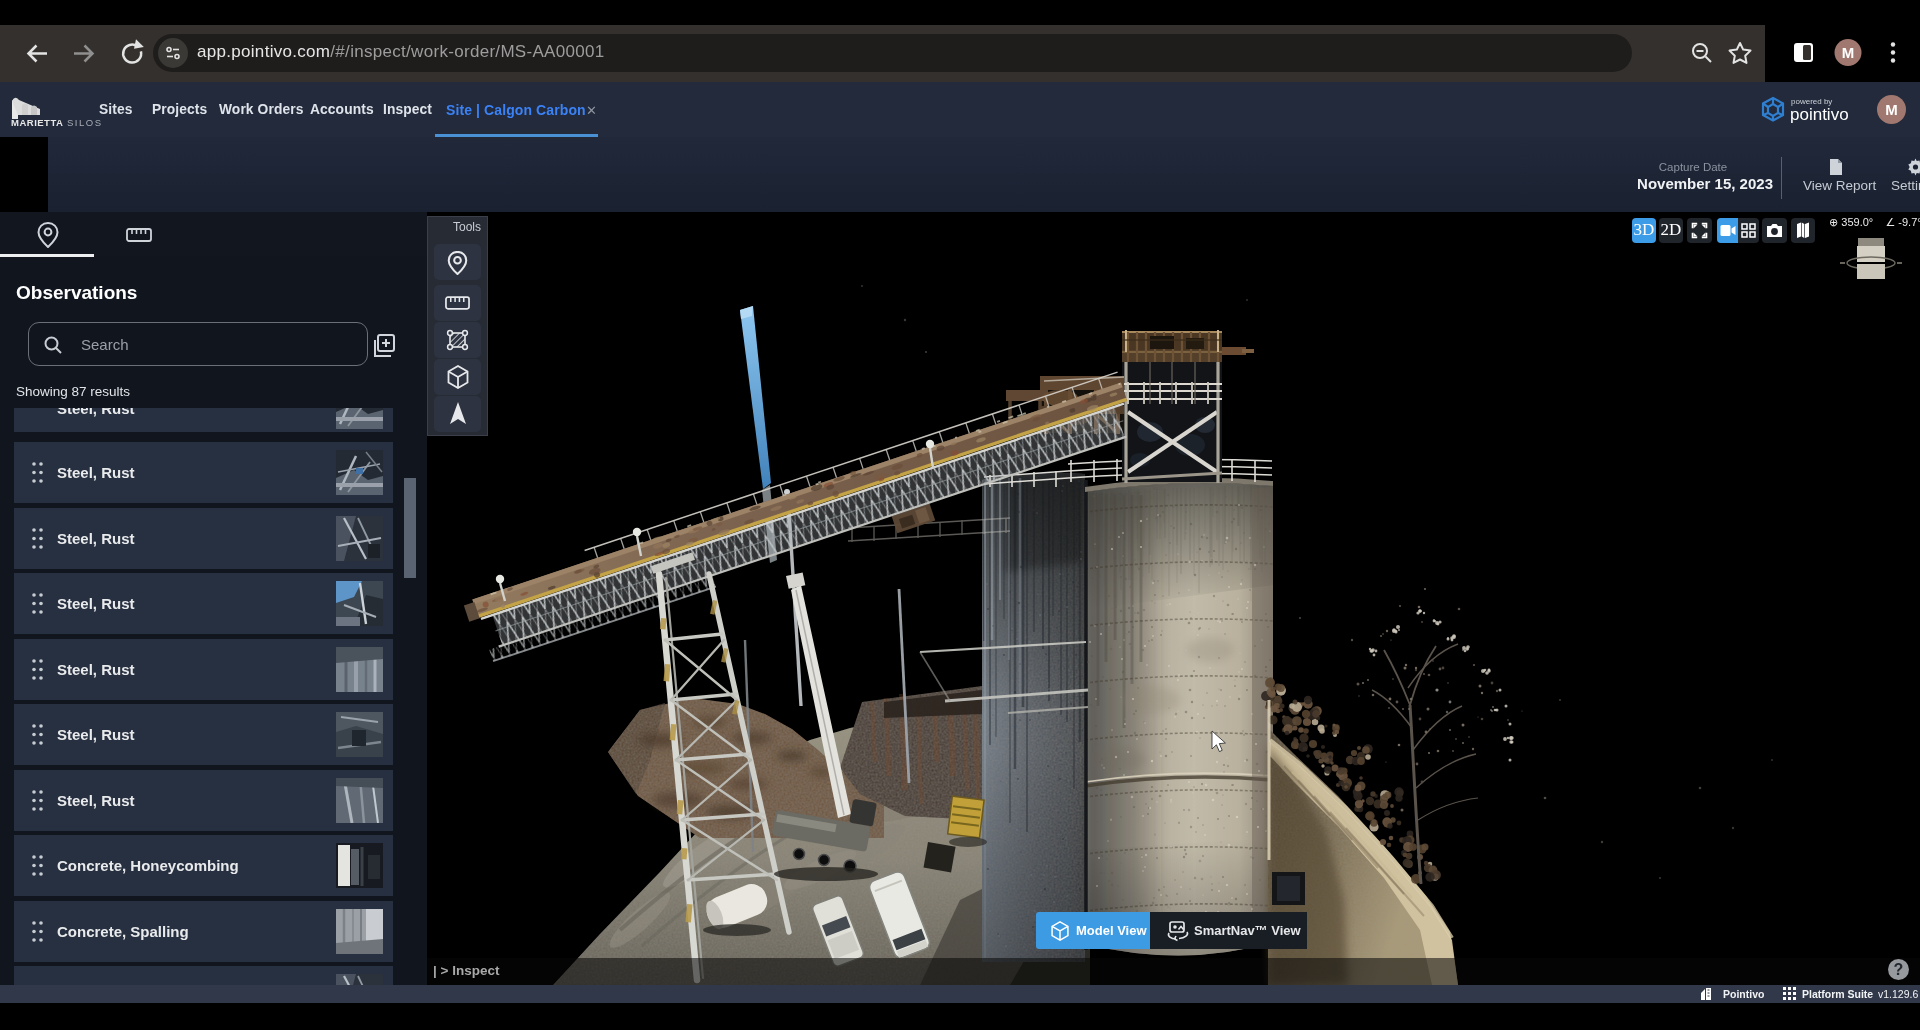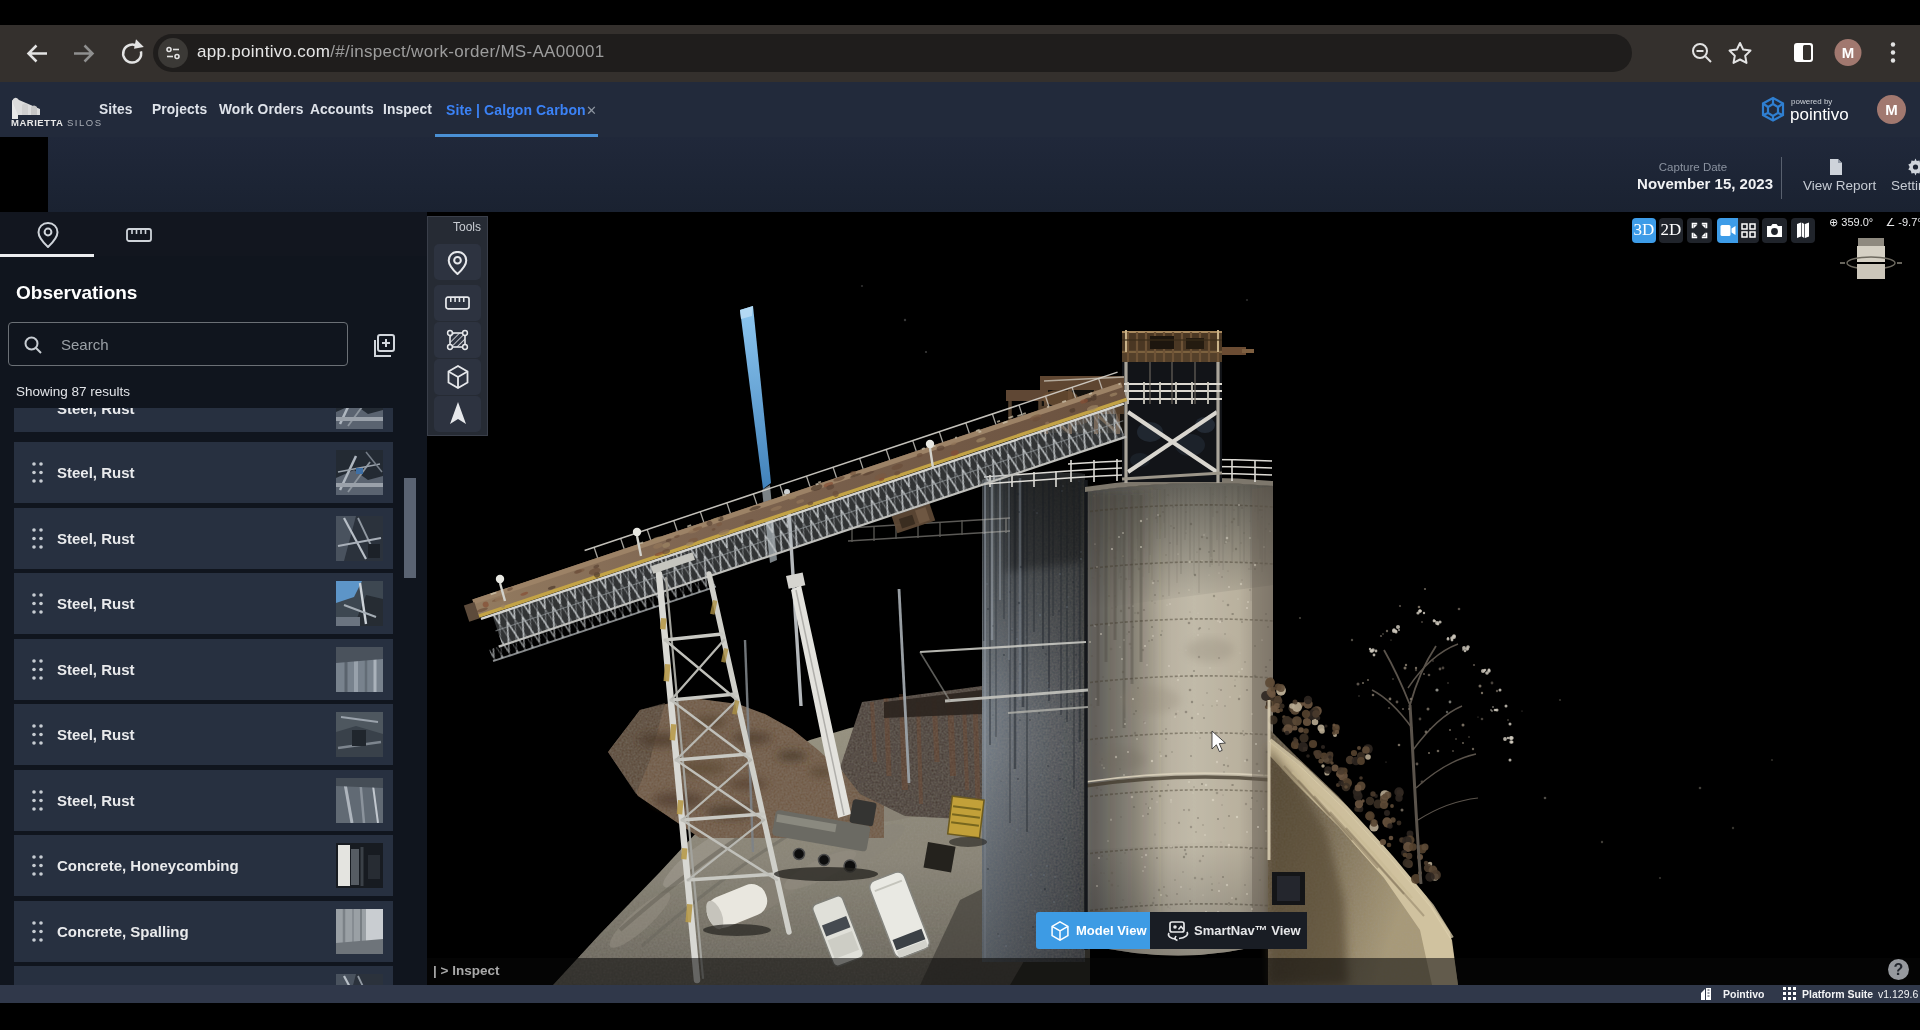--- a/index.html
+++ b/index.html
@@ -1,39 +1,39 @@
 <!DOCTYPE html>
 <html><head>
 <meta charset="utf-8">
 <style>
   * { margin:0; padding:0; box-sizing:border-box; }
   html,body { width:1920px; height:1030px; background:#000; overflow:hidden;
     font-family:"Liberation Sans", sans-serif; }
   #page { position:relative; width:1920px; height:1030px; background:#000; }
 
   
-  #chrome { position:absolute; left:0; top:25px; width:1920px; height:57px; background:#34302d; }
+  #chrome { position:absolute; left:0; top:25px; width:1765px; height:57px; background:#34302d; }
   #urlpill { position:absolute; left:153px; top:9px; width:1479px; height:38px; background:#1f1d1c; border-radius:19px; }
   #urltext { position:absolute; left:44px; top:8px; font-size:17px; color:#e6e6e6; letter-spacing:0.3px; }
   .chromeicon { position:absolute; top:0; }
 
   
   #appbar { position:absolute; left:0; top:82px; width:1920px; height:55px; background:#222a3b; }
   .nav { position:absolute; top:20px; font-size:13.8px; font-weight:700; color:#dfe3ea; letter-spacing:0.1px; }
   #tabline { position:absolute; left:435px; top:134px; width:163px; height:3px; background:#4a90d5; }
 
   
   #subbar { position:absolute; left:0; top:137px; width:1920px; height:75px; background:linear-gradient(#20283a,#1a2231);margin-left:48px; }
 
   
   #sidebar { position:absolute; left:0; top:212px; width:427px; height:773px; background:#10151e; }
   #tabrow { position:absolute; left:0; top:0; width:427px; height:44px; background:#12161f; }
   #tabuline { position:absolute; left:0; top:42px; width:94px; height:3px; background:#eceef0; }
   #obs-h { position:absolute; left:16px; top:70px; font-size:19px; font-weight:700; color:#fff; }
-  #searchbox { position:absolute; left:8px; top:110px; width:340px; height:44px; border:1px solid #6b7076; border-radius:4px; }
+  #searchbox { position:absolute; left:28px; top:110px; width:340px; height:44px; border:1px solid #6b7076; border-radius:11px; }
   #searchtext { position:absolute; left:52px; top:13px; font-size:15px; color:#9aa0a6; }
   #results { position:absolute; left:16px; top:172px; font-size:13.5px; color:#e2e4e8; }
   .card { position:absolute; left:14px; width:379px; height:61px; background:#273040; }
   .card .lbl { position:absolute; left:43px; top:22px; font-size:15px; font-weight:700; color:#e9eaec; }
   .thumb { position:absolute; left:322px; top:8px; width:47px; height:45px; }
   #scrollthumb { position:absolute; left:404px; top:266px; width:12px; height:100px; background:#5a6372; }
 
   
   #viewer { position:absolute; left:427px; top:212px; width:1493px; height:773px; background:#000; }
 

